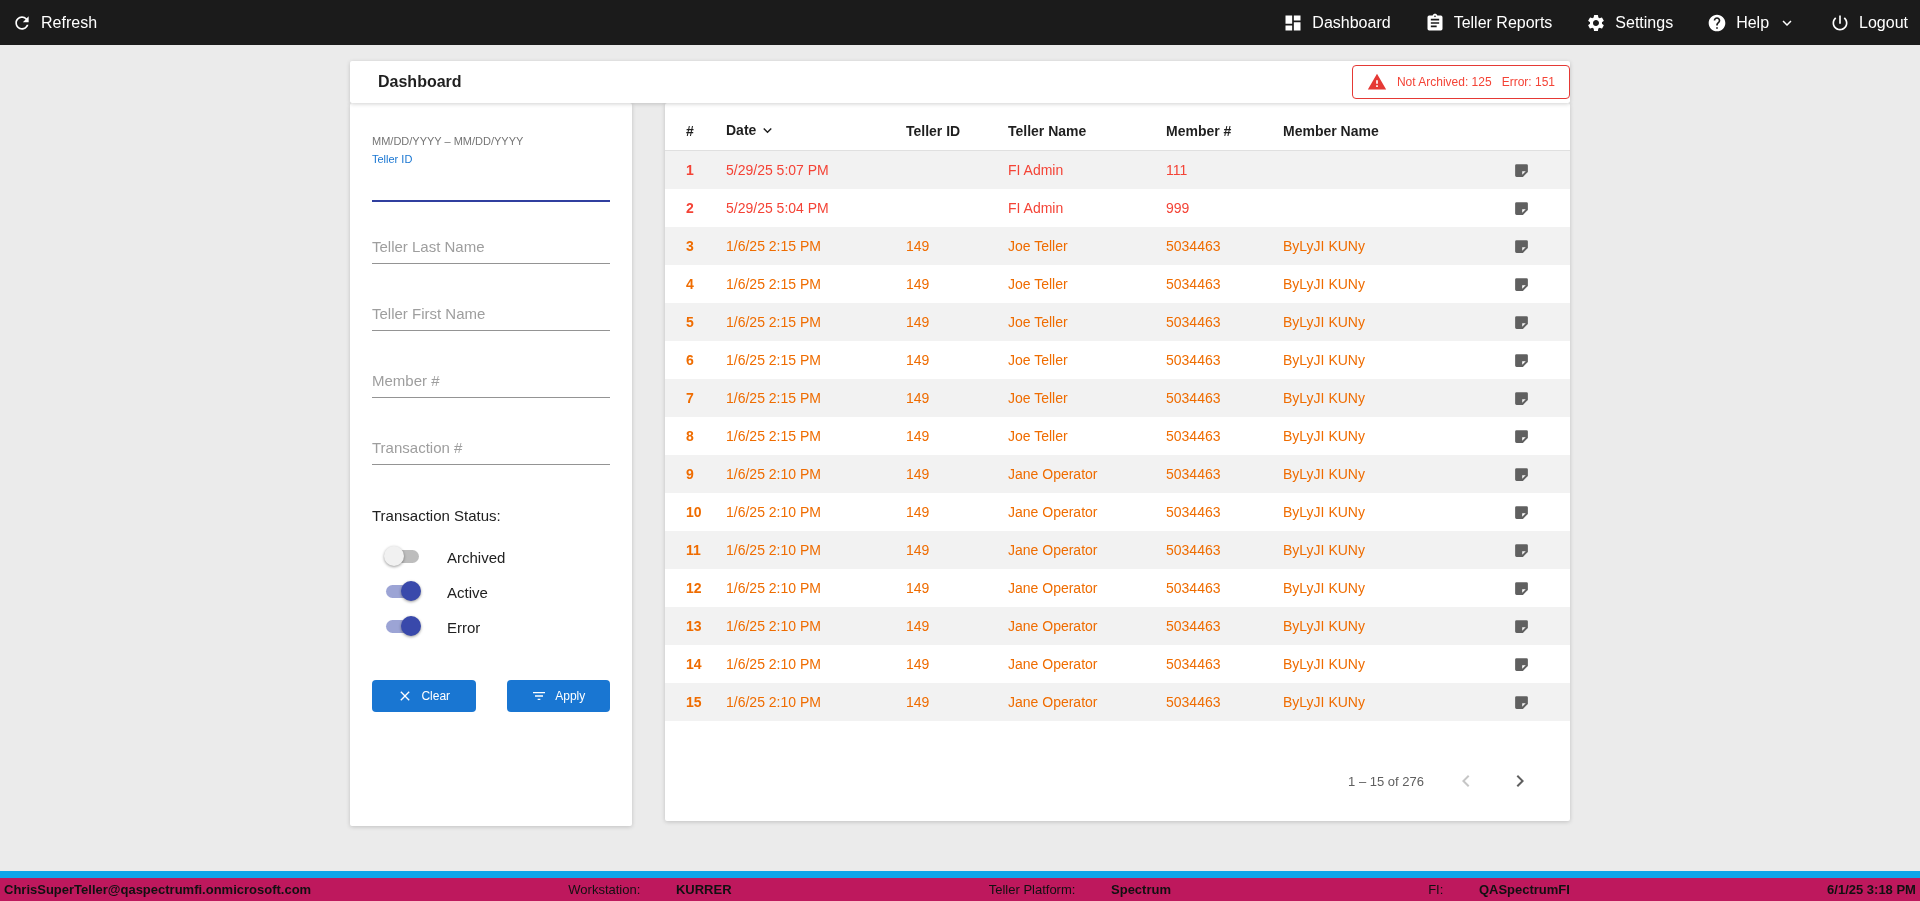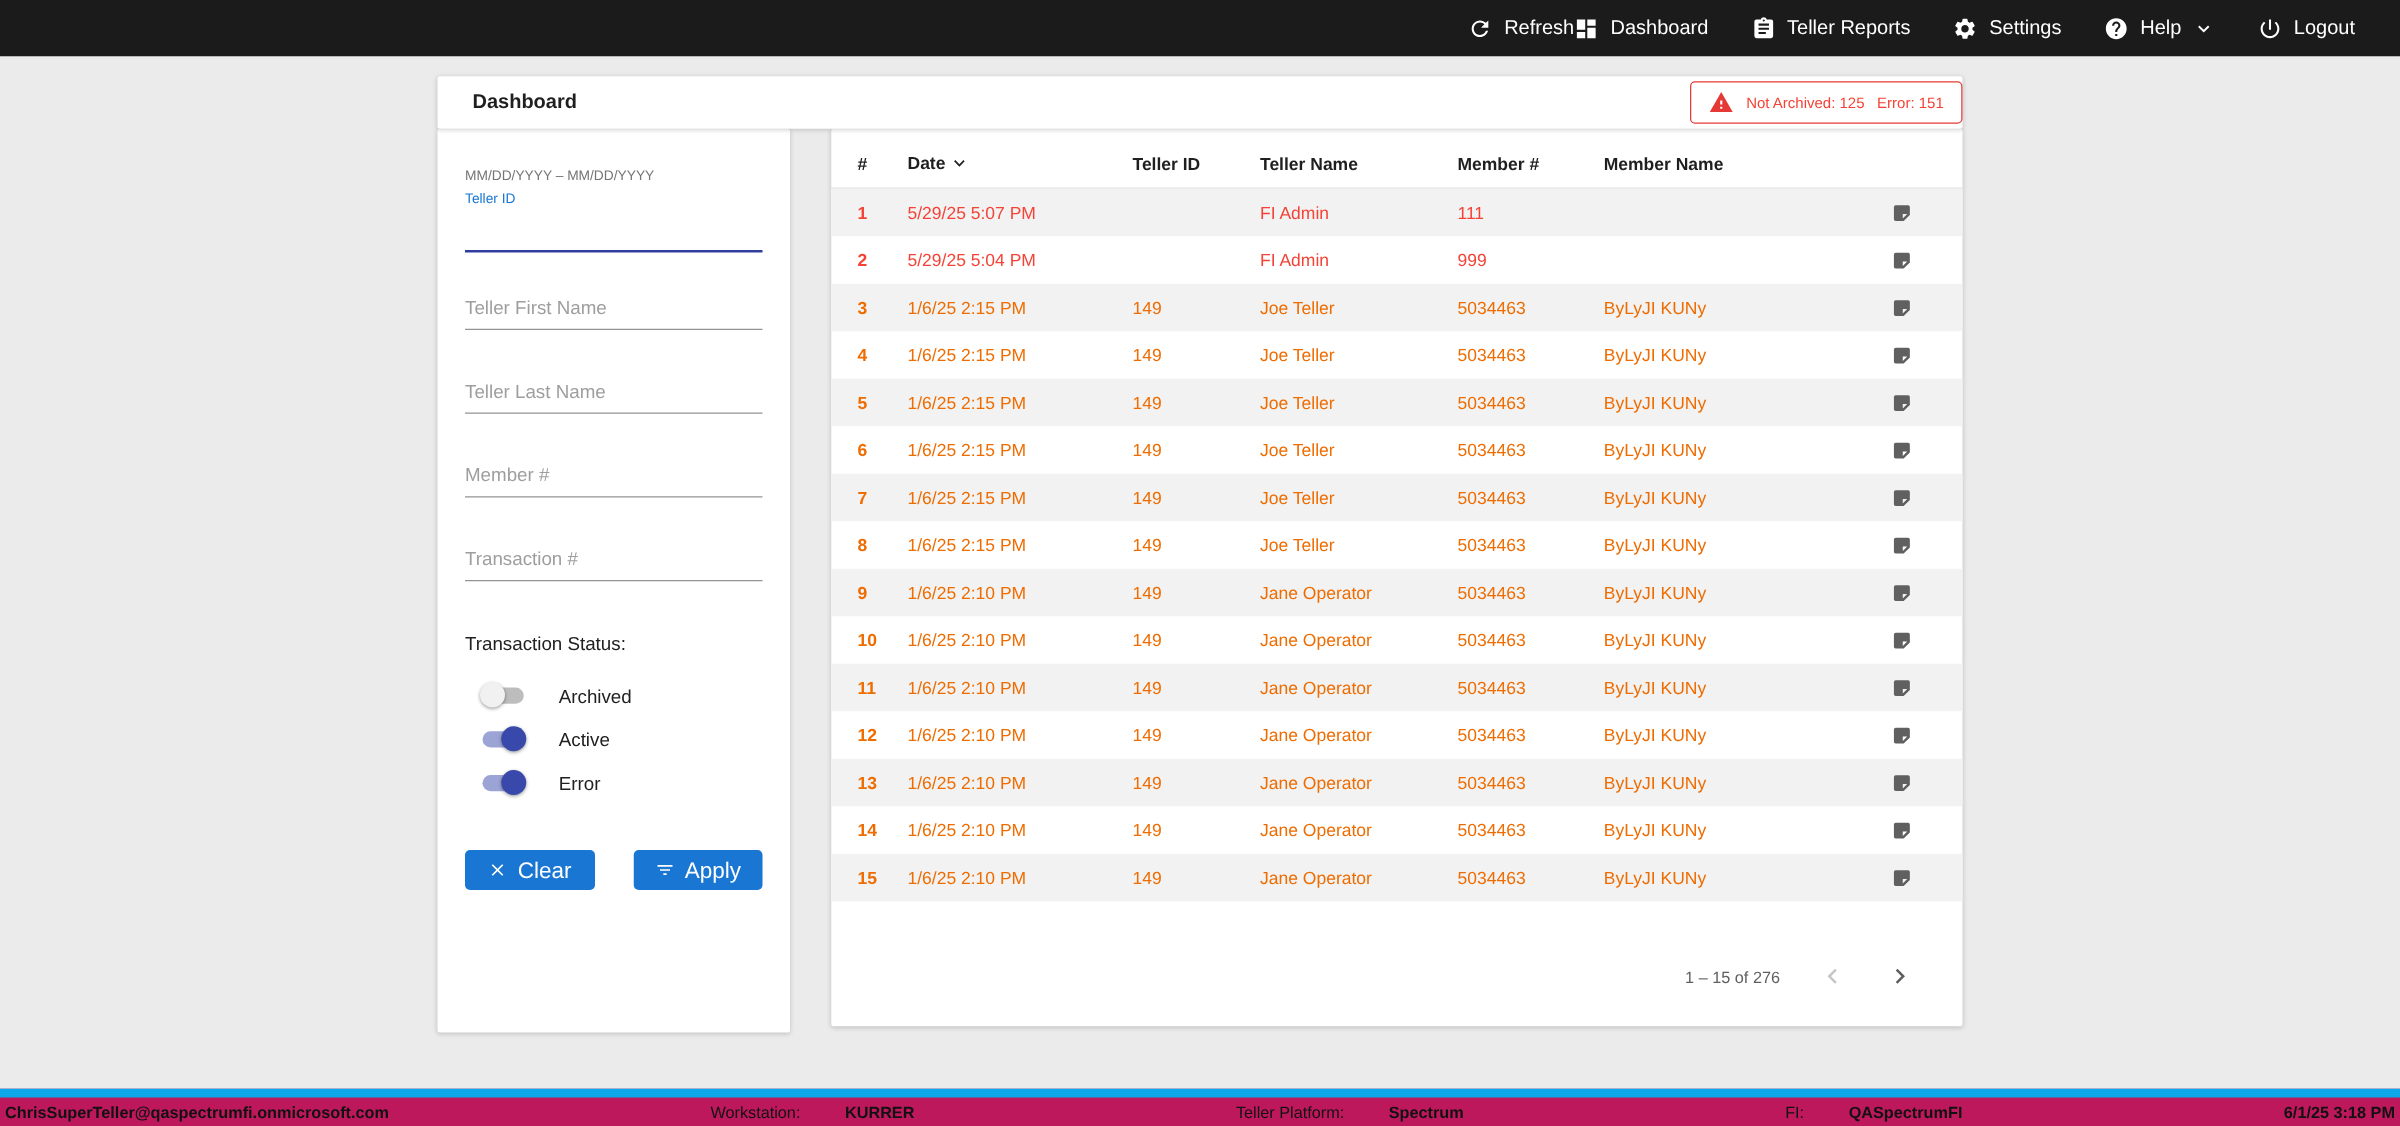--- a/index.html
+++ b/index.html
@@ -9,22 +9,22 @@
     background:#ebebeb;
     display:flex; flex-direction:column;
     overflow:hidden;
     color:#212121;
   }
   svg { display:block; }
 
   
   .topbar {
     height:45px; background:#1b1b1b; color:#fff;
-    display:flex; align-items:center; justify-content:flex-end;
-    padding:0 36px; flex:0 0 auto;
+    display:flex; align-items:center; justify-content:space-between;
+    padding:0 12px; flex:0 0 auto;
   }
   .nav-item {
     display:flex; align-items:center; gap:9px;
     font-size:16px; cursor:pointer; white-space:nowrap;
   }
   .topbar-right { display:flex; align-items:center; gap:34px; }
   .nav-item svg { fill:#fff; }
 
   
   .page { flex:1 1 auto; }
@@ -78,21 +78,21 @@
   .switch { position:relative; width:37px; height:20px; display:inline-block; cursor:pointer; flex:0 0 auto; }
   .switch .track { position:absolute; left:2px; top:4px; width:33px; height:13px; border-radius:7px; background:#000; opacity:.26; }
   .switch .thumb { position:absolute; top:0; left:0; width:20px; height:20px; border-radius:50%; background:#f1f1f1; box-shadow:0 1px 3px rgba(0,0,0,.4); }
   .switch.on .track { background:#3949ab; opacity:.5; }
   .switch.on .thumb { left:17px; background:#3949ab; }
 
   .btn-row { display:flex; gap:31px; margin-top:44px; }
   .btn {
     display:inline-flex; align-items:center; justify-content:center; gap:8px;
     width:104px; height:32px; background:#1976d2; color:#fff;
-    border:none; border-radius:4px; font-size:18px; font-family:inherit; cursor:pointer;
+    border:none; border-radius:4px; font-size:12px; font-family:inherit; cursor:pointer;
   }
   .btn svg { fill:#fff; }
 
   
   .table-card { flex:1 1 auto; height:718px; display:flex; flex-direction:column; padding-top:8px; }
   .thead, .trow {
     display:grid;
     grid-template-columns:40px 180px 102px 158px 117px 1fr 56px;
     align-items:center; padding:0 21px;
   }
@@ -210,25 +210,25 @@
         <div class="field" style="margin-bottom:0;">
           <div class="hint">MM/DD/YYYY – MM/DD/YYYY</div>
         </div>
 
         <div class="teller-id-field">
           <div class="focus-label">Teller ID</div>
           <input type="text" style="">
         </div>
 
         <div class="field plain-field">
+          <input type="text" placeholder="Teller Last Name" style="">
+        </div>
+
+        <div class="field plain-field">
           <input type="text" placeholder="Teller First Name" style="">
-        </div>
-
-        <div class="field plain-field">
-          <input type="text" placeholder="Teller Last Name" style="">
         </div>
 
         <div class="field plain-field">
           <input type="text" placeholder="Member #" style="">
         </div>
 
         <div class="field plain-field">
           <input type="text" placeholder="Transaction #" style="">
         </div>
 

